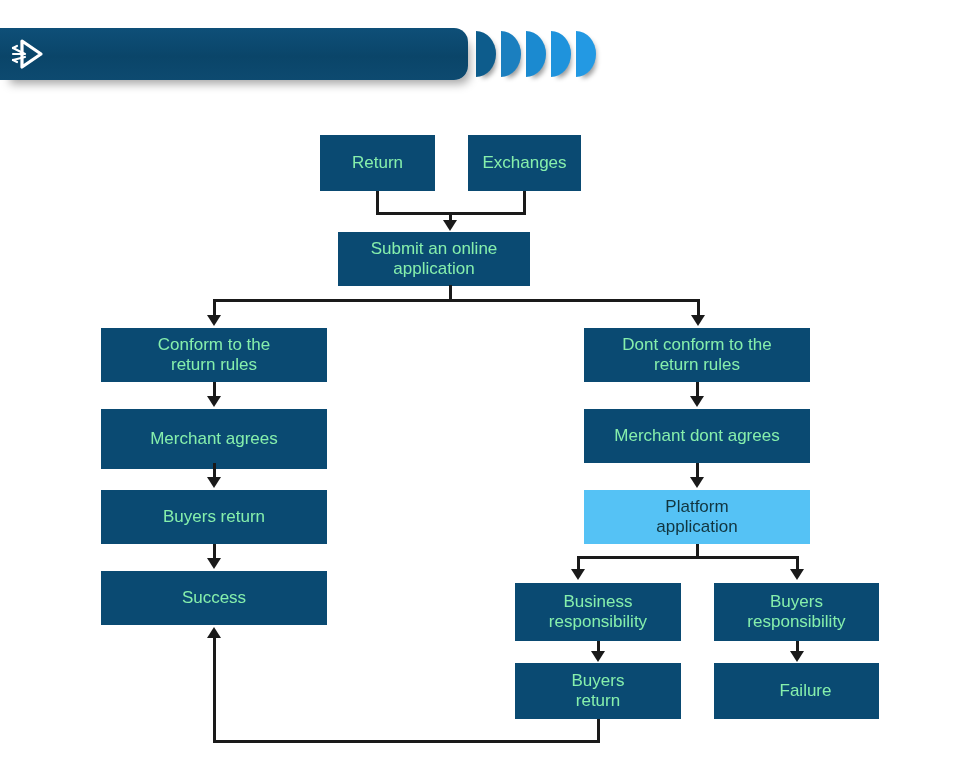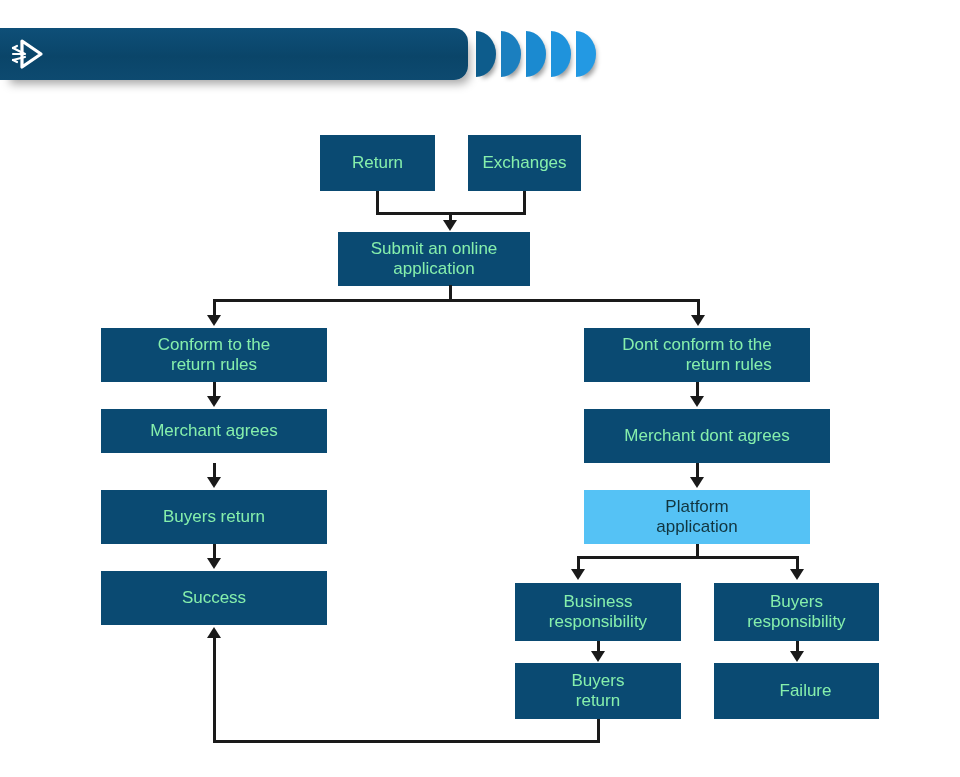--- a/index.html
+++ b/index.html
@@ -134,40 +134,40 @@
   </span>
 </div>
 
 <div class="node" style="left:101px;top:328px;width:226px;height:54px;">
   <span class="node-label">
     <span>Conform to the</span><br>
     <span>return rules</span>
   </span>
 </div>
 
-<div class="node" style="left:101px;top:409px;width:226px;height:44px;">
+<div class="node" style="left:101px;top:409px;width:226px;height:60px;">
   <span class="node-label">Merchant agrees</span>
 </div>
 
 <div class="node" style="left:101px;top:490px;width:226px;height:54px;">
   <span class="node-label">Buyers return</span>
 </div>
 
 <div class="node" style="left:101px;top:571px;width:226px;height:54px;">
   <span class="node-label">Success</span>
 </div>
 
-<div class="node" style="left:584px;top:328px;width:226px;height:54px;text-align:right;">
+<div class="node" style="left:584px;top:328px;width:226px;height:54px;">
   <span class="node-label">
     <span>Dont conform to the</span><br>
     <span>return rules</span>
   </span>
 </div>
 
-<div class="node" style="left:584px;top:409px;width:246px;height:54px;">
+<div class="node" style="left:584px;top:409px;width:226px;height:54px;">
   <span class="node-label">Merchant dont agrees</span>
 </div>
 
 <div class="node light" style="left:584px;top:490px;width:226px;height:54px;">
   <span class="node-label">
     <span>Platform</span><br>
     <span>application</span>
   </span>
 </div>
 

